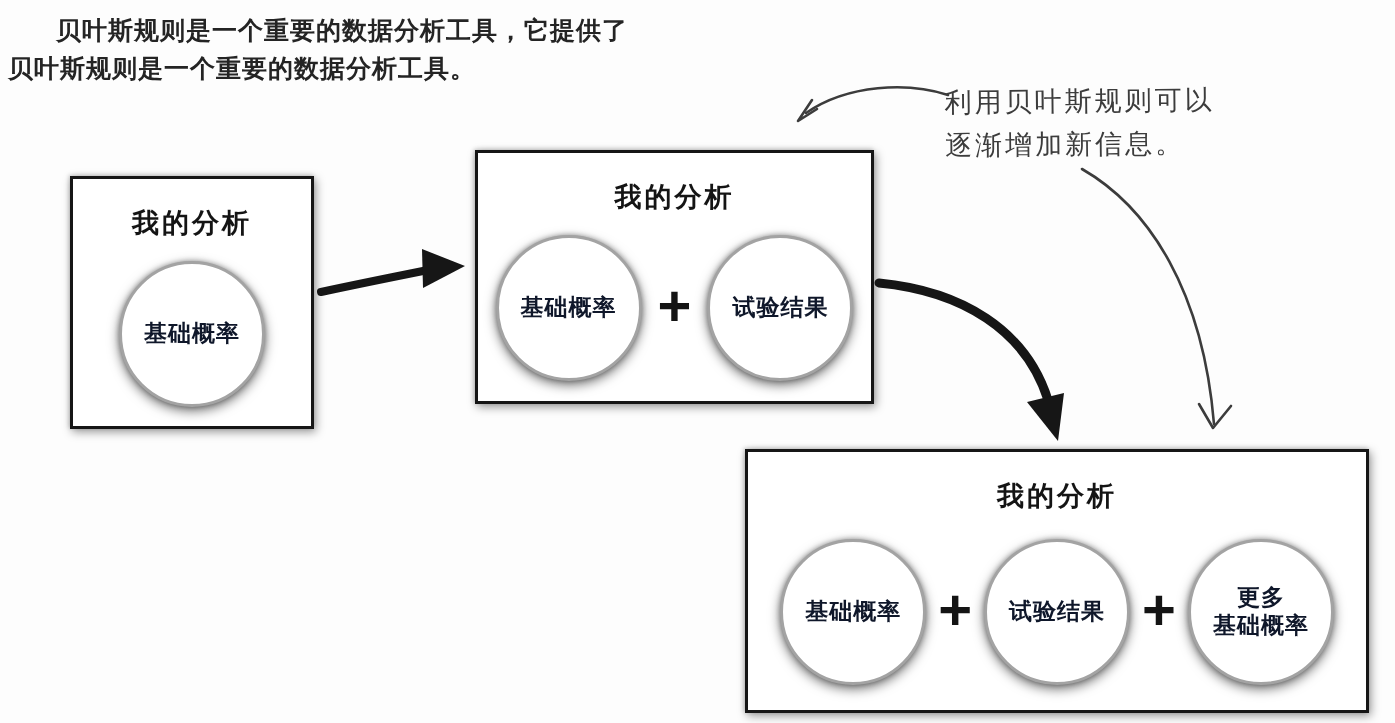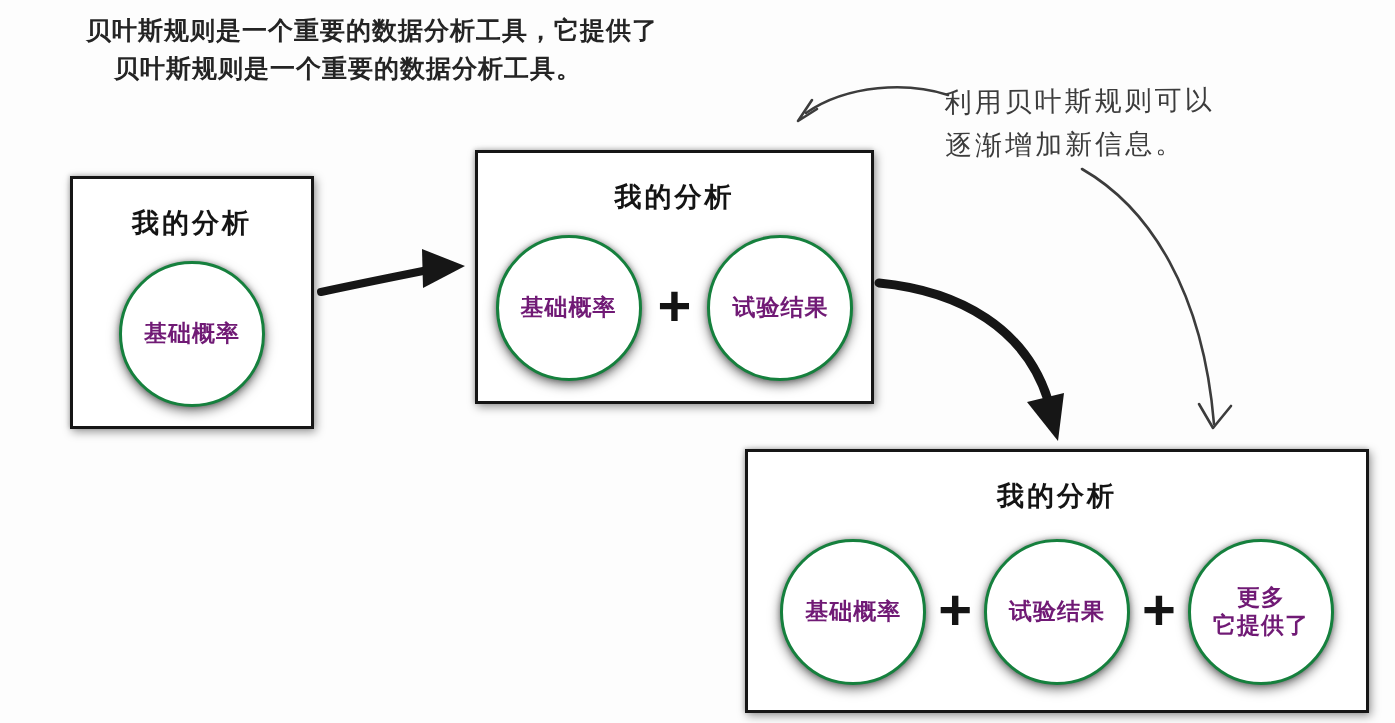--- a/index.html
+++ b/index.html
@@ -9,21 +9,21 @@
     background:#fdfdfd;
     overflow:hidden;
     font-family:"Liberation Sans", sans-serif;
     color:#1c1c1c;
   }
   
   .intro{
     position:absolute;left:8px;top:12px;width:680px;
     font-family:"Liberation Serif", serif;
     font-size:25px;line-height:38px;font-weight:600;
-    color:#242424;letter-spacing:1px;text-align:center;
+    color:#242424;letter-spacing:1px;
   }
   .intro .line1{padding-left:48px;}
   
   .annotation{
     position:absolute;left:945px;top:80px;width:330px;
     font-size:27px;line-height:43px;color:#3c3c3c;
     letter-spacing:3px;transform:rotate(-0.6deg);
   }
   
   .abox{
@@ -35,24 +35,24 @@
   }
   .abox-title{
     margin-top:26px;
     font-size:27px;font-weight:bold;letter-spacing:3px;color:#141414;
   }
   .abox-row{
     flex:1;display:flex;align-items:center;justify-content:center;
   }
   .circle{
     width:140px;height:140px;border-radius:50%;
-    background:#ffffff;border:3px solid #15803d;
+    background:#ffffff;border:3px solid #a3a3a3;
     box-shadow:0 4px 12px rgba(0,0,0,0.55), 0 0 5px rgba(0,0,0,0.30);
     display:flex;align-items:center;justify-content:center;
-    font-size:23px;font-weight:bold;color:#701a75;
+    font-size:23px;font-weight:bold;color:#0f172a;
     text-align:center;white-space:pre-line;line-height:1.2;
     letter-spacing:1px;
     flex:0 0 auto;
   }
   .plus{
     font-size:58px;font-weight:900;color:#141414;
     padding:0 6px;line-height:1;transform:translateY(-2px);
     flex:0 0 auto;
   }
   #box1{left:70px;top:176px;width:238px;height:247px;}
@@ -98,21 +98,21 @@
   </div>
 
   <div id="box3" class="abox">
     <div class="abox-title">我的分析</div>
     <div class="abox-row">
       <div class="circle">基础概率</div>
       <div class="plus">+</div>
       <div class="circle">试验结果</div>
       <div class="plus">+</div>
       <div class="circle">更多
-它提供了</div>
+基础概率</div>
     </div>
   </div>
 
   <svg id="arrows" viewBox="0 0 1395 723">
 
     <g>
       <path d="M 321 292 C 358 284, 398 276, 428 270" fill="none" stroke="#161616" stroke-width="8" stroke-linecap="round"></path>
       <polygon points="465,266 422,249 423,288" fill="#161616"></polygon>
     </g>
 

